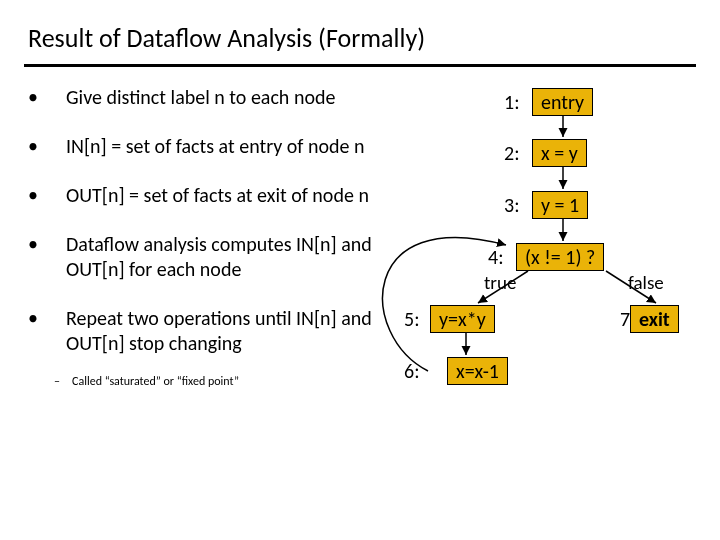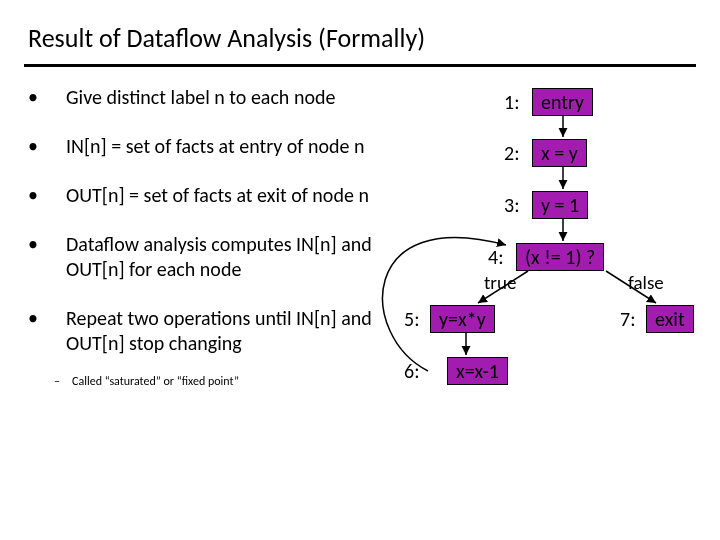--- a/index.html
+++ b/index.html
@@ -12,21 +12,21 @@
   ul { list-style: none; }
   ul > li { margin-bottom: 24px; font-size: 20px; line-height: 1.25; }
   .li-wrap { display: flex; }
   .li-wrap .dot-mark { width: 26px; flex: 0 0 26px; }
   .li-wrap .txt { flex: 1; margin-left: 12px; }
   .sub { font-size: 12px; margin-top: 18px; padding-left: 44px; position: relative; }
   .sub::before { content: "–"; position: absolute; left: 26px; }
   
   .diagram { position: relative; width: 304px; height: 380px; }
   .lbl { position: absolute; font-size: 20px; }
-  .box { position: absolute; border: 1.5px solid #000; background: #a21caf; font-size: 20px; text-align: center; padding: 1px 8px; }
+  .box { position: absolute; border: 1.5px solid #000; background: #eab308; font-size: 20px; text-align: center; padding: 1px 8px; }
   .edge-lbl { position: absolute; font-size: 19px; }
   svg.overlay { position: absolute; left: 0; top: 0; width: 304px; height: 380px; overflow: visible; }
 </style>
 </head>
 <body>
 
 <div class="title">Result of Dataflow Analysis (Formally)</div>
 <div class="rule"></div>
 
 <div class="content">
@@ -97,16 +97,16 @@
       <span class="edge-lbl" style="left:96px; top:186px;">true</span>
       <span class="edge-lbl" style="left:240px; top:186px;">false</span>
 
       <span class="lbl" style="left:16px; top:222px;">5:</span>
       <div class="box" style="left:42px; top:220px;">y=x*y</div>
 
       <span class="lbl" style="left:16px; top:274px;">6:</span>
       <div class="box" style="left:42px; top:272px;margin-left:17px;">x=x-1</div>
 
       <span class="lbl" style="left:232px; top:222px;">7:</span>
-      <div class="box" style="left:258px; top:220px;">exit</div>
+      <div class="box" style="left:242px; top:220px;font-weight:bold;">exit</div>
     </div>
   </div>
 </div>
 
 </body></html>

